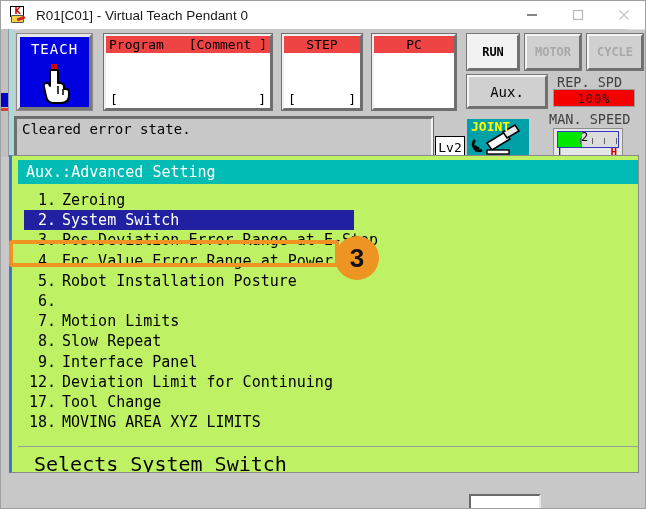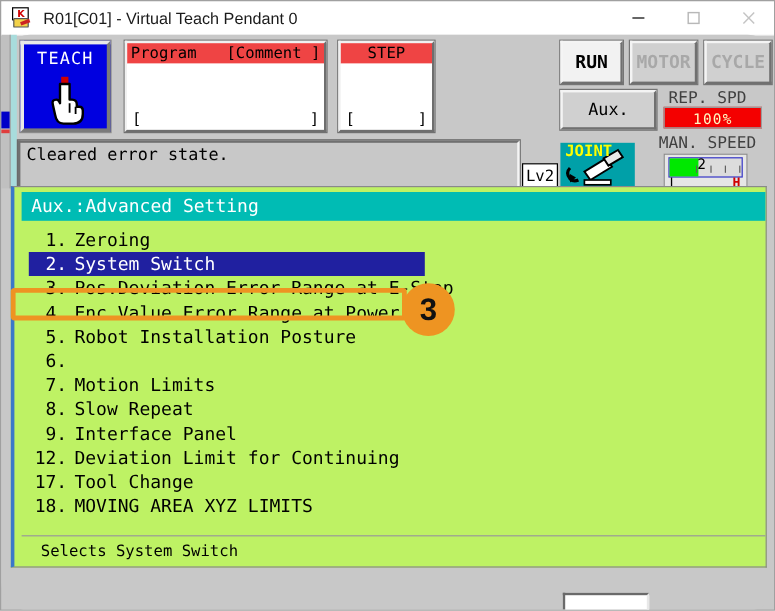--- a/index.html
+++ b/index.html
@@ -210,21 +210,21 @@
   
   .statebtn {
     position: absolute;
     top: 5px;
     height: 36px;
     background: #d0d0d0;
     border: 2px solid;
     border-color: #f4f4f4 #707070 #707070 #f4f4f4;
     box-sizing: border-box;
     font-family: "DejaVu Sans Mono", monospace;
-    font-size: 15px;
+    font-size: 12px;
     font-weight: bold;
     display: flex;
     align-items: center;
     justify-content: center;
     box-shadow: 0 0 0 1px #757575;
     text-align: center;
   }
   #run-btn   { left: 466px; width: 52px; background: #f2f2f2; color: #000; }
   #motor-btn { left: 524px; width: 56px; color: #a8a8a8; }
   #cycle-btn { left: 586px; width: 56px; color: #a8a8a8; }
@@ -253,21 +253,21 @@
     white-space: nowrap;
   }
   #rep-spd-label { left: 556px; top: 45px; }
   #man-spd-label { left: 548px; top: 82px; }
 
   #rep-spd-value {
     position: absolute;
     left: 552px; top: 60px;
     width: 82px; height: 18px;
     background: #f40000;
-    color: #fef9c3;
+    color: #0f172a;
     font-family: "DejaVu Sans Mono", monospace;
     font-size: 12px;
     text-align: center;
     line-height: 18px;
     letter-spacing: 1px;
     border: 1px solid #9a9a9a;
     box-sizing: border-box;
   }
 
   #man-speed-gauge {
@@ -455,21 +455,21 @@
   #hint-separator {
     position: absolute;
     left: 6px; top: 290px;
     width: 620px; height: 0;
     border-top: 1px solid #9a9a9a;
   }
   #hint-text {
     position: absolute;
     left: 22px; top: 296px;
     font-family: "DejaVu Sans Mono", monospace;
-    font-size: 13px;
+    font-size: 20px;
     color: #000;
     white-space: nowrap;
   }
   #input-box {
     position: absolute;
     left: 468px; top: 465px;
     width: 72px; height: 36px;
     background: #ffffff;
     border: 2px solid;
     border-color: #6a6a6a #e8e8e8 #e8e8e8 #6a6a6a;
@@ -542,20 +542,27 @@
     </div>
 
     <div class="field-box" id="step-field">
       <div class="fhead center">STEP</div>
       <div class="fbody">
         <span class="brk-l">[</span>
         <span class="brk-r">]</span>
       </div>
     </div>
 
+    <div class="field-box" id="pc-field">
+      <div class="fhead center">PC</div>
+      <div class="fbody">
+        <span class="brk-l"></span>
+        <span class="brk-r"></span>
+      </div>
+    </div>
 
     <div class="statebtn" id="run-btn">RUN</div>
     <div class="statebtn" id="cycle-btn">CYCLE</div>
     <div class="statebtn" id="motor-btn">MOTOR</div>
     <div id="aux-btn">Aux.</div>
 
     <div class="spd-label" id="rep-spd-label">REP. SPD</div>
     <div id="rep-spd-value">100%</div>
 
     <div class="spd-label" id="man-spd-label">MAN. SPEED</div>

